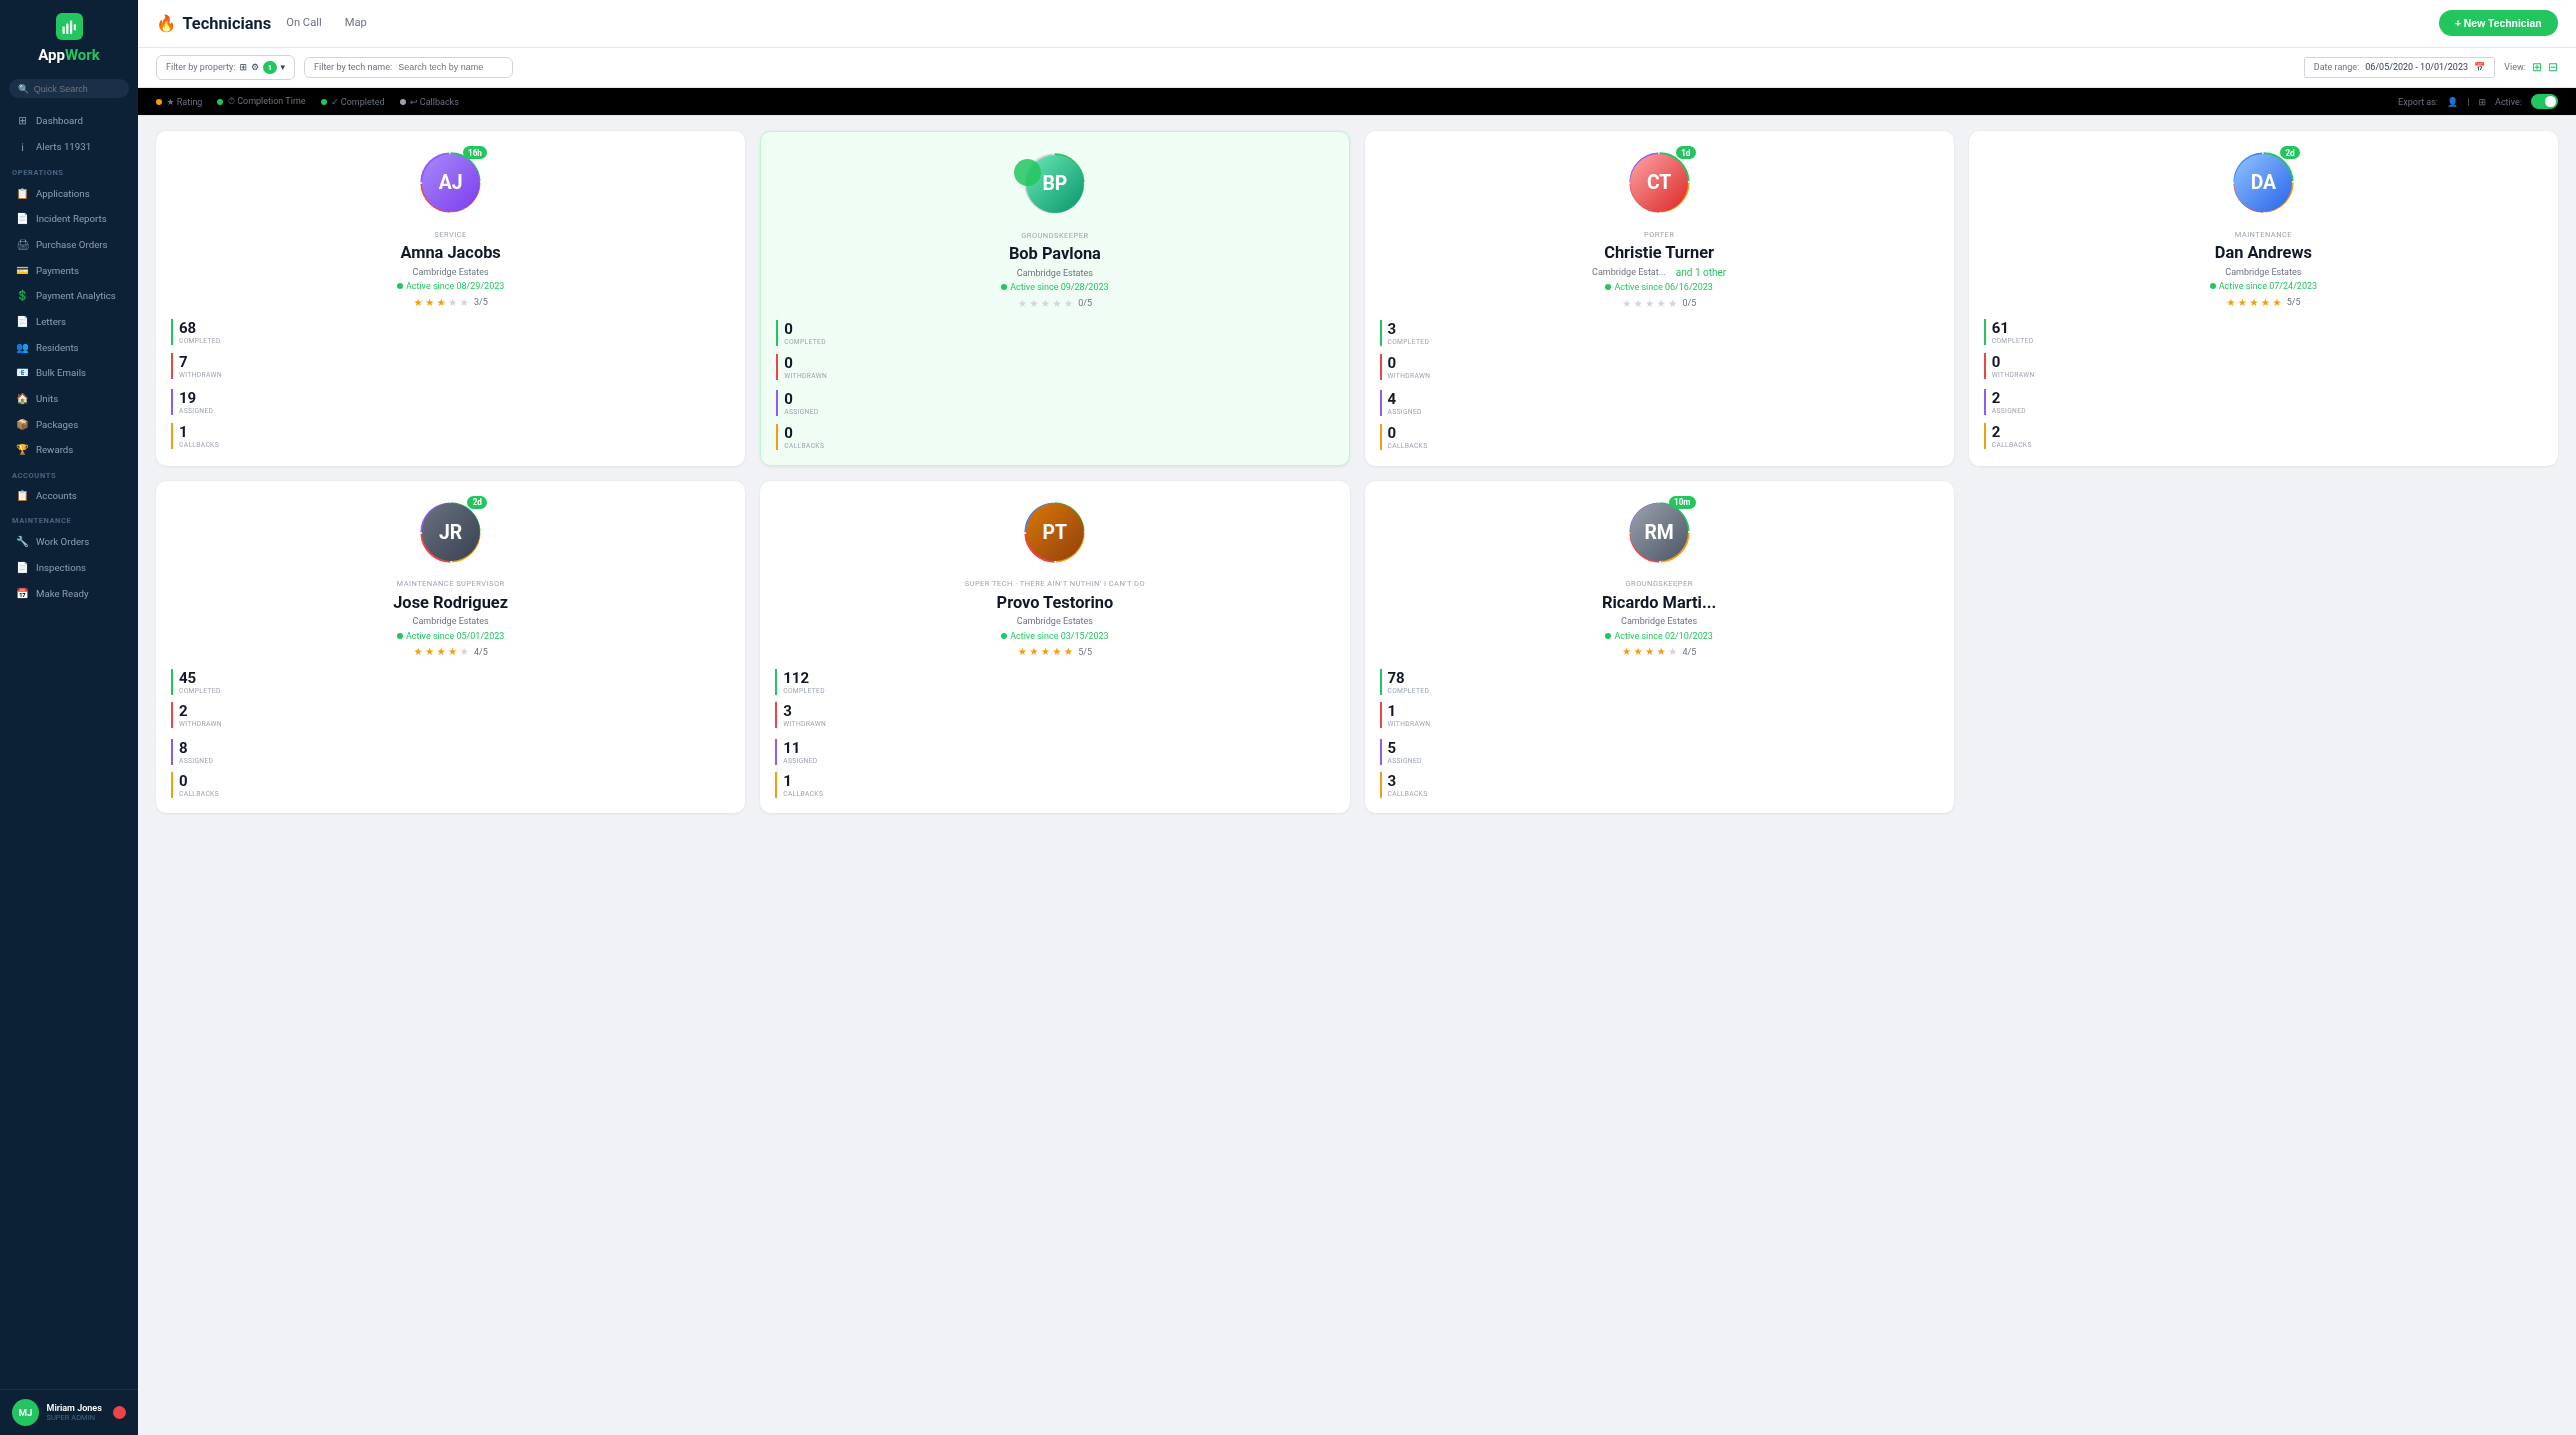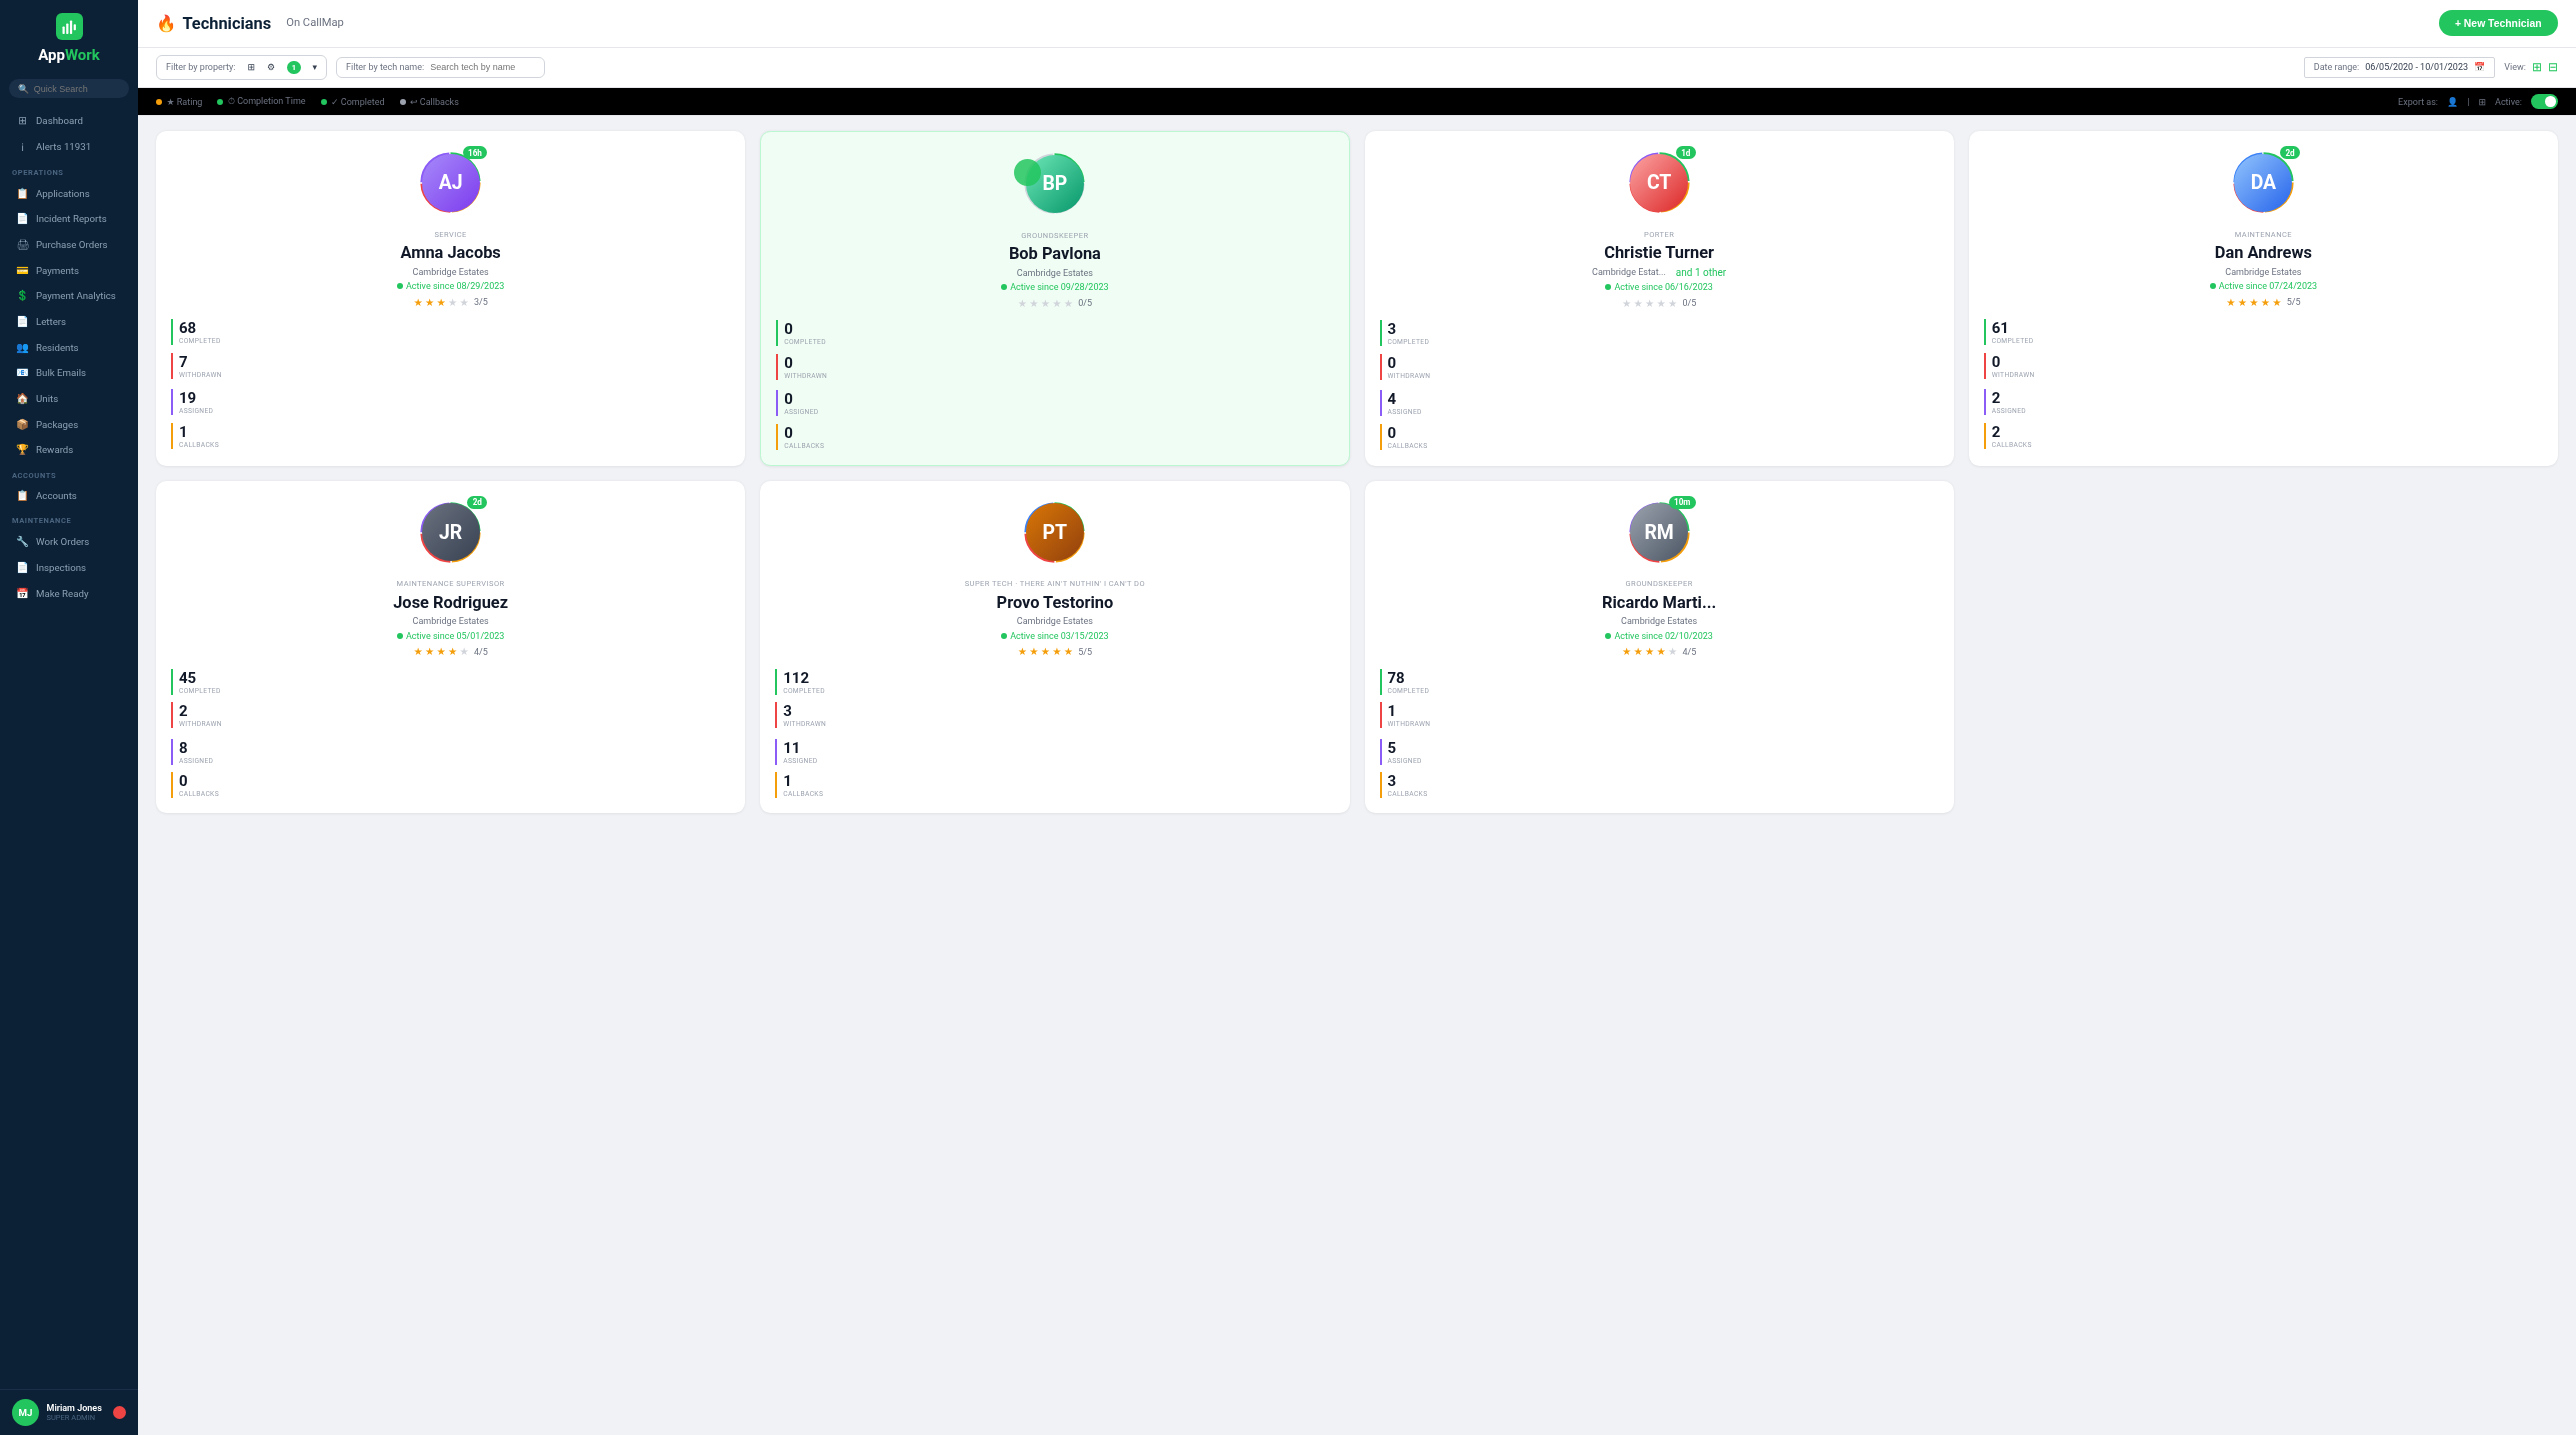--- a/index.html
+++ b/index.html
@@ -85,42 +85,42 @@
     
     .page-header {
       background: #fff;
       padding: 10.4px 18px;
       display: flex; align-items: center; justify-content: space-between;
       border-bottom: 0.7px solid #e5e7eb;
       position: sticky; top: 0; z-index: 10;
     }
     .header-left { display: flex; align-items: center; gap: 15px; }
     .page-title { font-size: 16.4px; font-weight: 700; color: #0d2136; display: flex; align-items: center; gap: 6px; }
-    .header-tabs { display: flex; gap: 0; justify-content: center; }
+    .header-tabs { display: flex; gap: 23px; justify-content: center; }
     .header-tab {
       font-size: 11.2px; color: #6b7280;
       cursor: pointer; padding: 3px 0;
       border-bottom: 1.5px solid transparent;
     }
     .new-tech-btn {
       background: #22c55e; color: #fff;
       border: none; border-radius: 18px;
       padding: 7.5px 16.4px; font-size: 10.4px; font-weight: 600;
       cursor: pointer; white-space: nowrap;
     }
 
     
     .filters-bar {
       background: #fff;
       padding: 7.5px 18px;
       display: flex; align-items: center; gap: 9px;
       border-bottom: 0.7px solid #e5e7eb;
     }
     .filter-group {
-      display: flex; align-items: center; gap: 12px;
+      display: flex; align-items: center; gap: 4px;
       border: 0.7px solid #d1d5db; border-radius: 6px;
       padding: 4.5px 9px; font-size: 9px; color: #374151;
       cursor: pointer;
     }
     .filter-badge {
       background: #22c55e; color: #fff;
       border-radius: 50%; width: 13.4px; height: 13.4px;
       display: flex; align-items: center; justify-content: center;
       font-size: 7.5px; font-weight: 700;
     }

